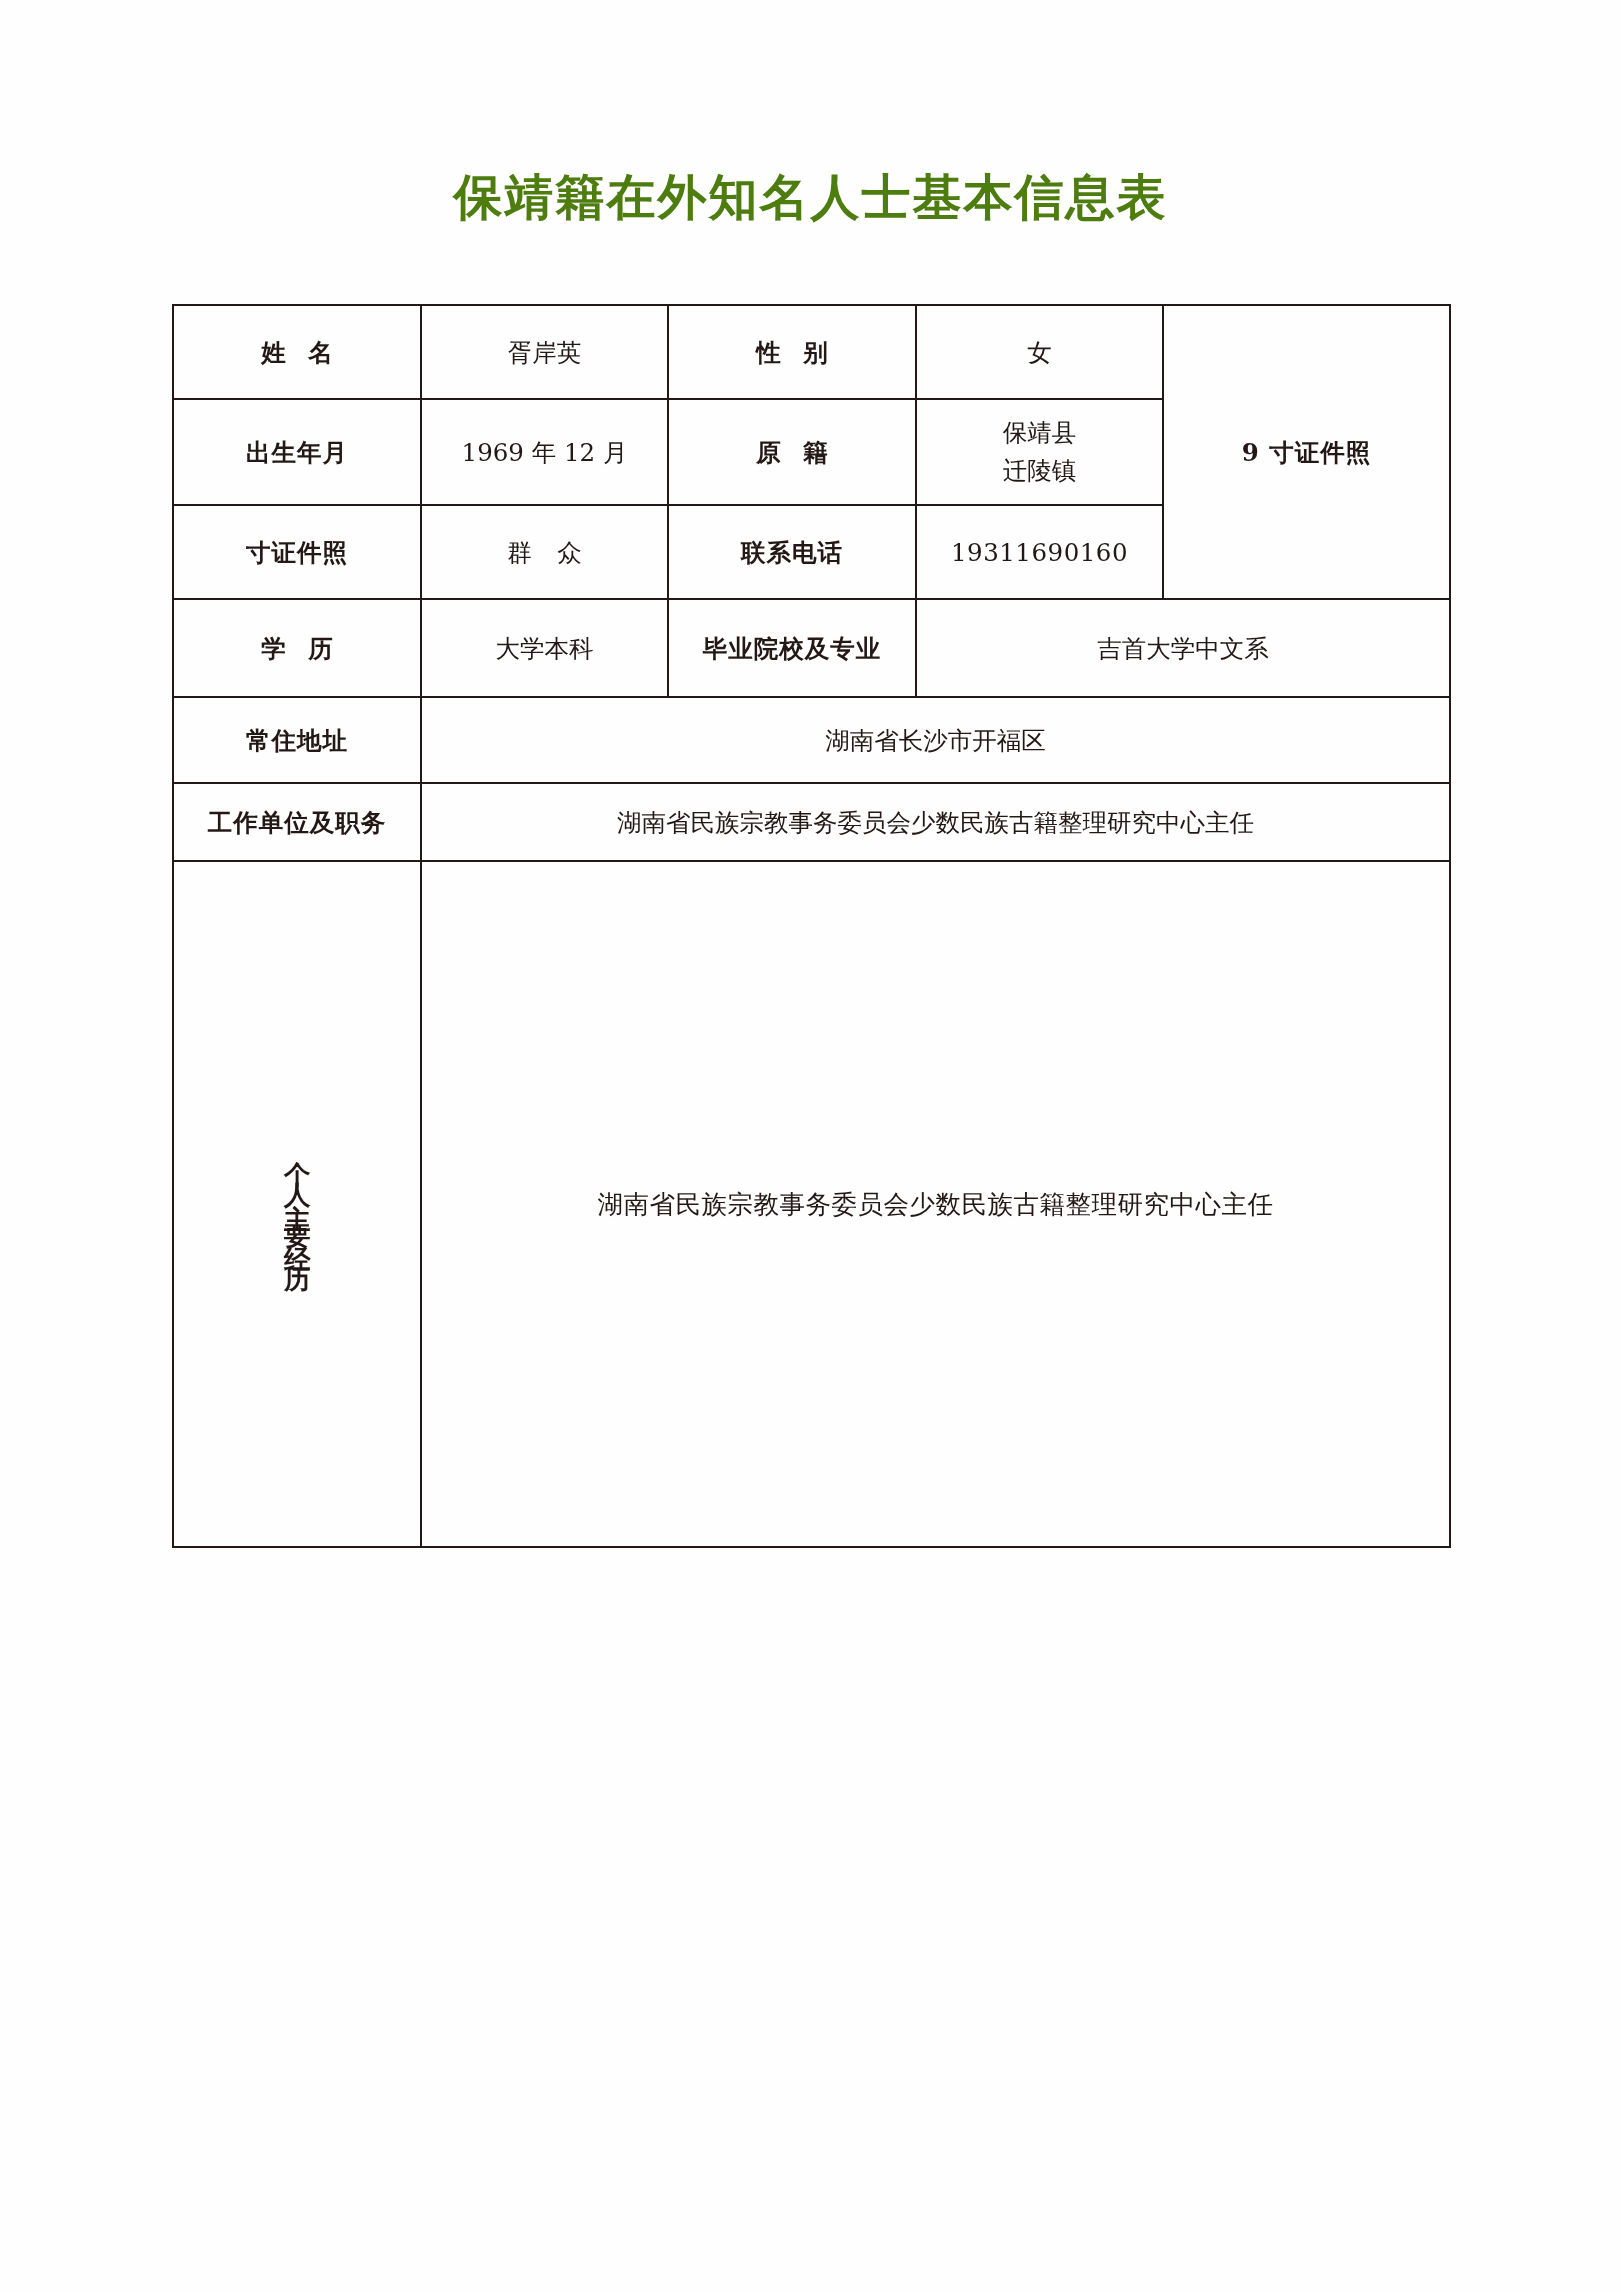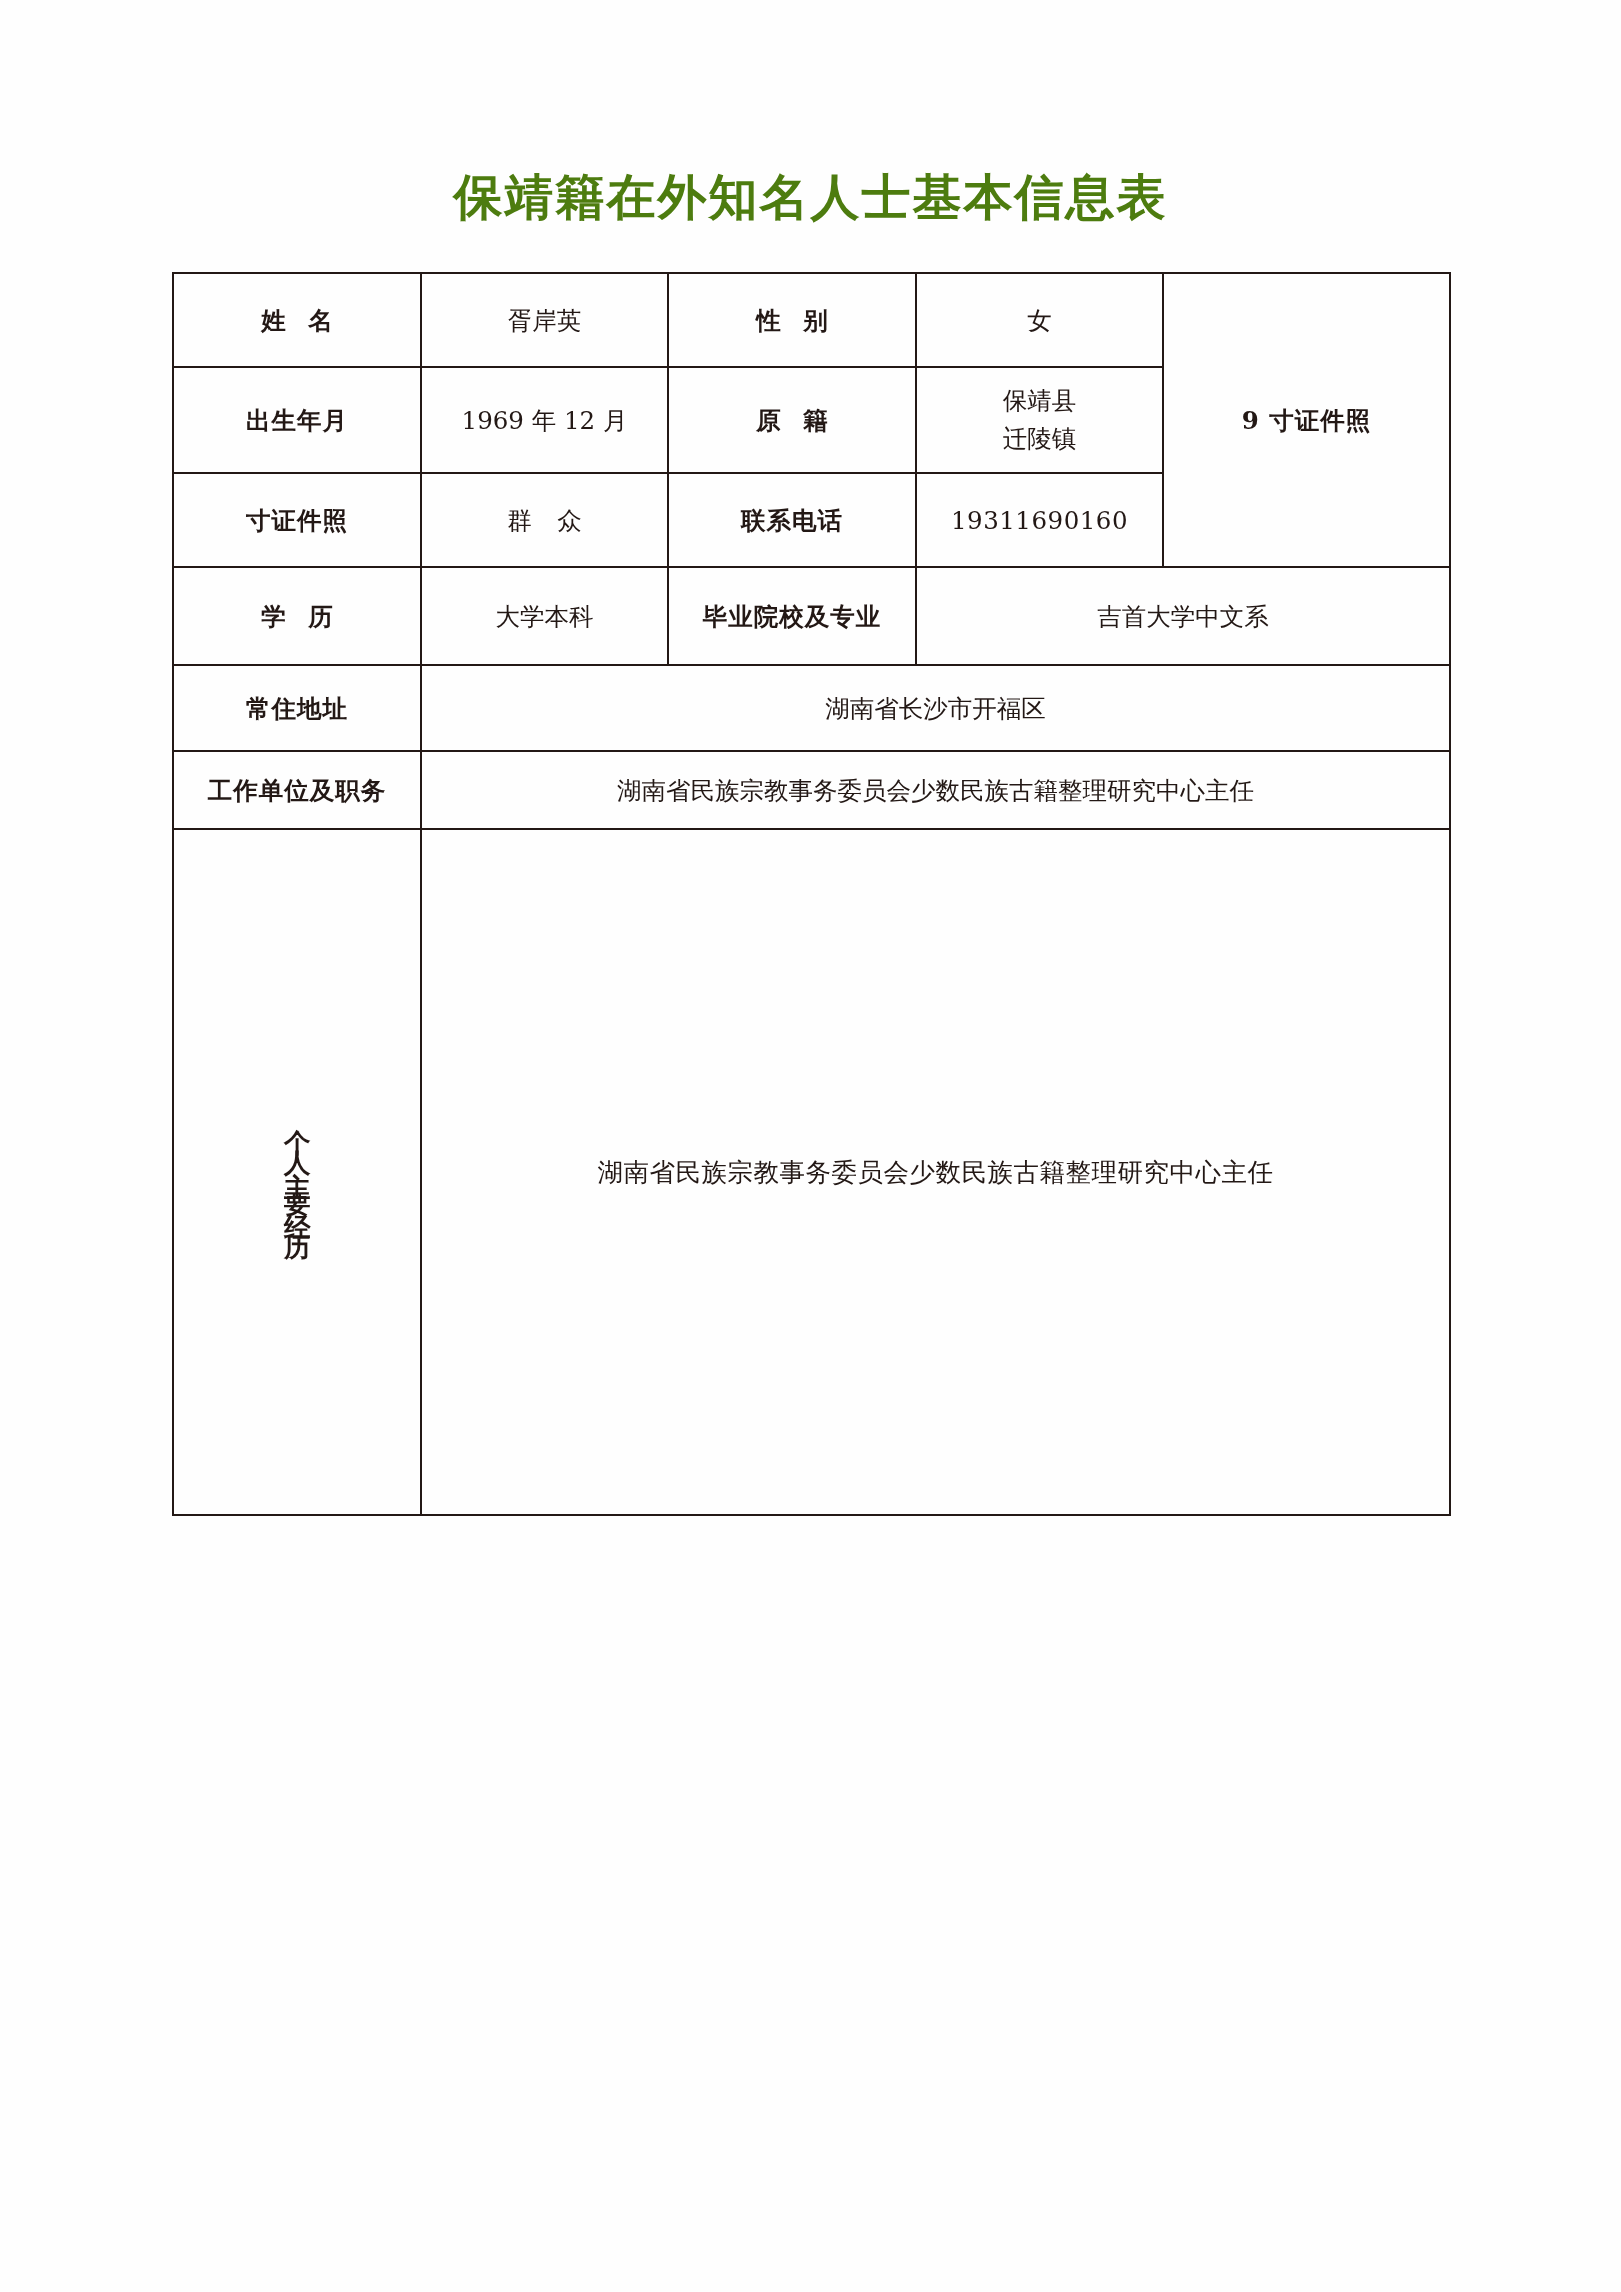--- a/index.html
+++ b/index.html
@@ -34,21 +34,21 @@
     font-size: 49px;
     font-weight: bold;
     letter-spacing: 2px;
     color: #4d7c0f;
     font-family: "DejaVu Serif", "Liberation Serif", serif;
   }
 
   table.info-table {
     position: absolute;
     left: 172px;
-    top: 272px;
+    top: 304px;
     width: 1277px;
     border-collapse: collapse;
     table-layout: fixed;
   }
 
   table.info-table td {
     border: 2px solid #231815;
     text-align: center;
     vertical-align: middle;
     color: #231815;

